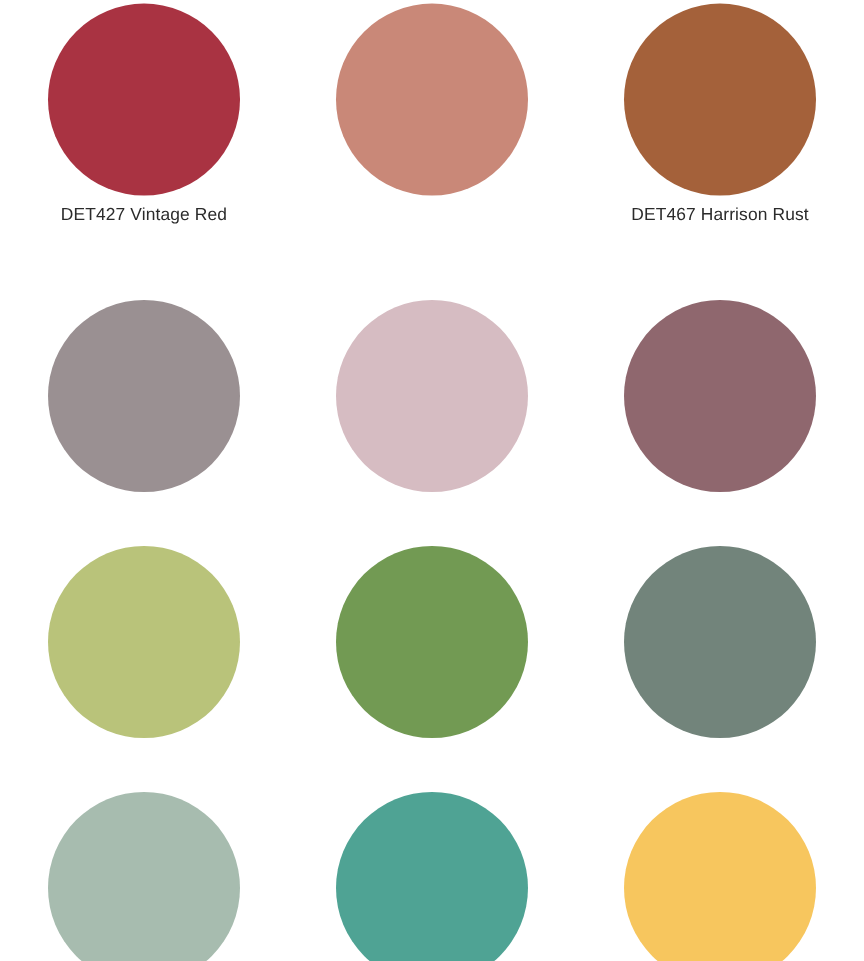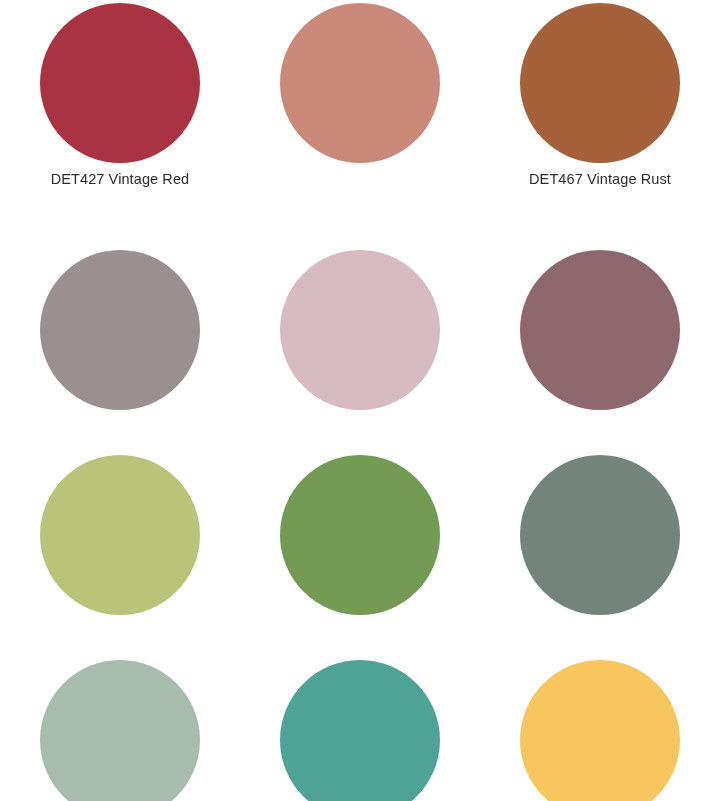--- a/index.html
+++ b/index.html
@@ -75,21 +75,21 @@
     </div>
     <div class="swatch-cell row-1">
       <div class="swatch-disc-wrap">
         <div class="swatch-disc" style="background-color: rgb(201, 136, 120);"></div>
       </div>
     </div>
     <div class="swatch-cell row-1">
       <div class="swatch-disc-wrap">
         <div class="swatch-disc" style="background-color: rgb(164, 97, 58);"></div>
       </div>
-      <div class="swatch-label">DET467 Vintage Rust</div>
+      <div class="swatch-label">DET467 Harrison Rust</div>
     </div>
     <div class="swatch-cell row-2">
       <div class="swatch-disc-wrap">
         <div class="swatch-disc" style="background-color: rgb(154, 144, 146);"></div>
       </div>
     </div>
     <div class="swatch-cell row-2">
       <div class="swatch-disc-wrap">
         <div class="swatch-disc" style="background-color: rgb(214, 188, 194);"></div>
       </div>

